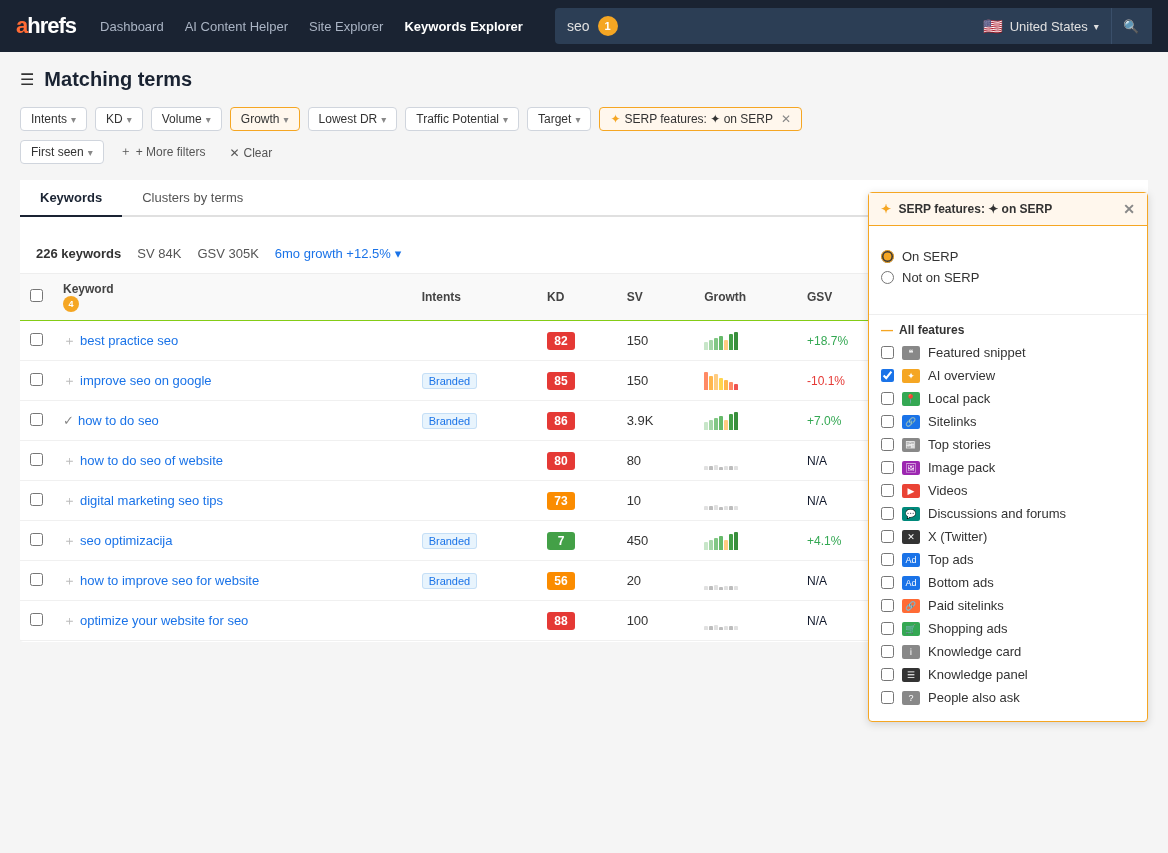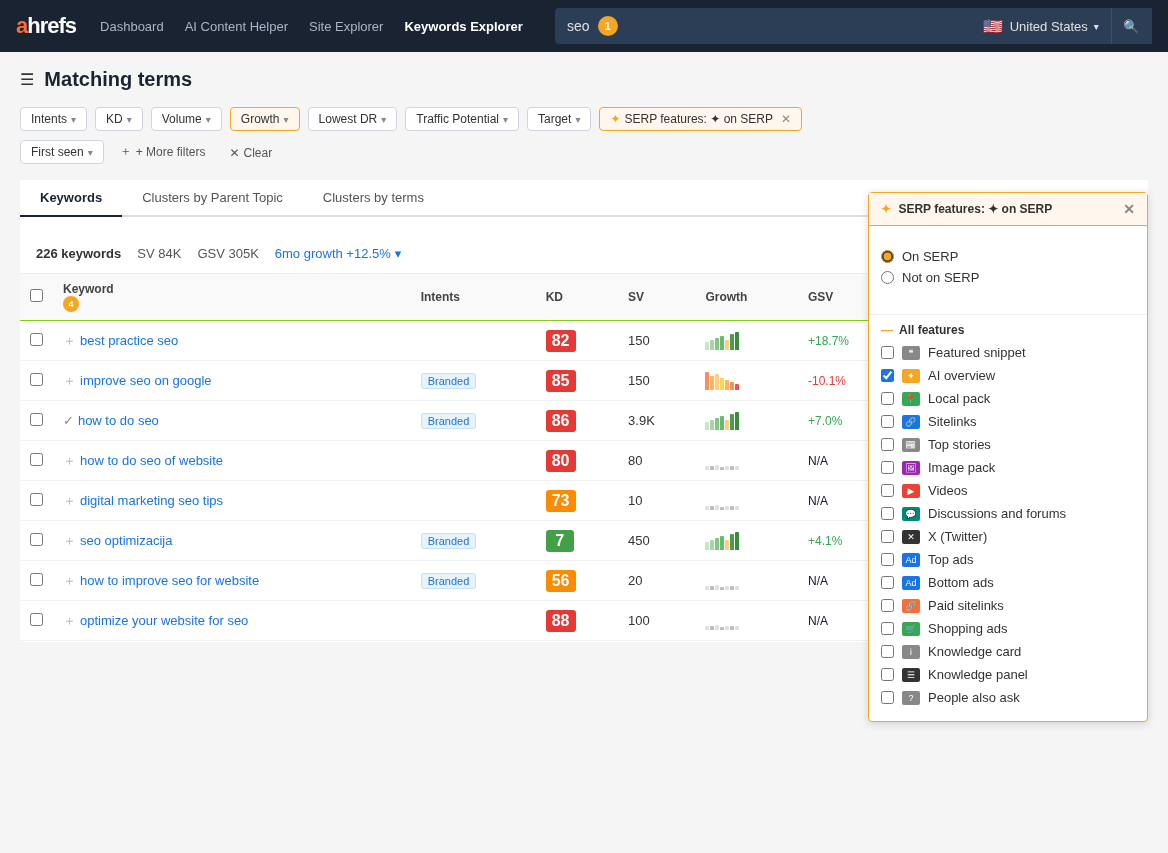--- a/index.html
+++ b/index.html
@@ -65,21 +65,21 @@
     .table-meta strong { color: #333; }
     .meta-chip { color: #555; }
     .growth-link { color: #1a73e8; cursor: pointer; display: flex; align-items: center; gap: 4px; }
 
     table { width: 100%; border-collapse: collapse; }
     thead tr { background: #f9f9f9; border-bottom: 1px solid #84cc16; }
     th { padding: 8px 10px; font-size: 12px; font-weight: 600; color: #444; text-align: left; white-space: nowrap; }
     th.sorted { color: #f5a623; }
     td { padding: 7px 10px; font-size: 13px; color: #333; border-bottom: 1px solid #f0f0f0; vertical-align: middle; }
     .keyword-link { color: #1a73e8; cursor: pointer; text-decoration: none; }
-    .kd-badge { border-radius: 3px; padding: 2px 6px; font-size: 16px; font-weight: 700; color: white; display: inline-block; text-align: center; min-width: 28px; }
+    .kd-badge { border-radius: 3px; padding: 2px 6px; font-size: 12px; font-weight: 700; color: white; display: inline-block; text-align: center; min-width: 28px; }
     .kd-red { background: #e53935; }
     .kd-orange { background: #fb8c00; }
     .kd-green { background: #43a047; }
     .branded-badge { background: #e8f4fd; color: #1a73e8; border: 1px solid #c5dff7; border-radius: 3px; padding: 1px 6px; font-size: 11px; }
     .growth-pos { color: #34a853; font-size: 12px; }
     .growth-neg { color: #e53935; font-size: 12px; }
     .growth-na { color: #0f172a; font-size: 12px; }
     .mini-chart { display: inline-flex; align-items: flex-end; gap: 1px; height: 22px; }
     .mini-bar { width: 4px; border-radius: 1px 1px 0 0; }
     .check-col { width: 30px; }
@@ -222,21 +222,20 @@
       <label class="serp-feature-item">
         <input type="checkbox" style=""> <span class="feature-icon gray">?</span> People also ask
       </label>
     </div>
   </div>
 
   <div class="table-section">
 
     <div class="tabs-row">
       <div class="tab active">Keywords</div>
-      <div class="tab">Clusters by Parent Topic</div>
       <div class="tab">Clusters by terms</div>
     </div>
 
     <div class="table-meta">
       <strong>226 keywords</strong>
       <span class="meta-chip">SV 84K</span>
       <span class="meta-chip">GSV 305K</span>
       <span class="growth-link">
         <span>6mo growth +12.5%</span>
         <span>▾</span>

